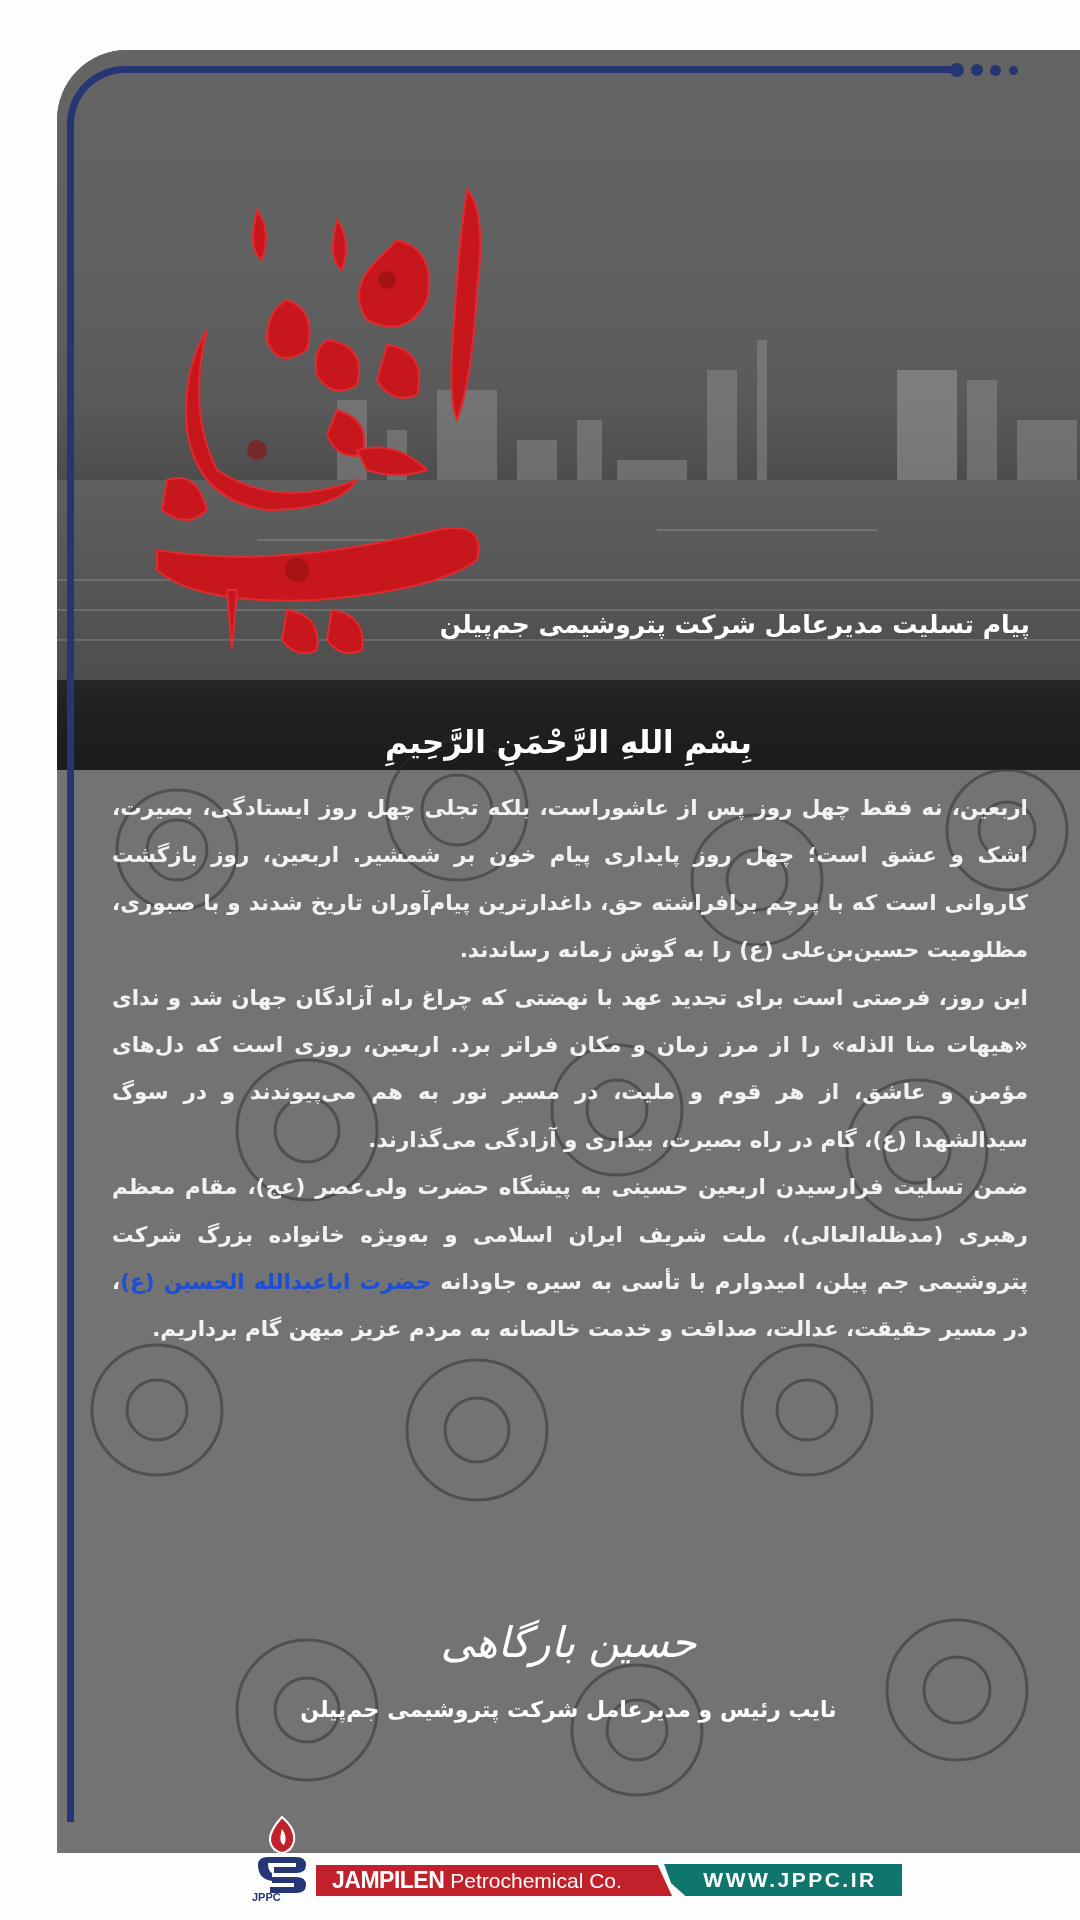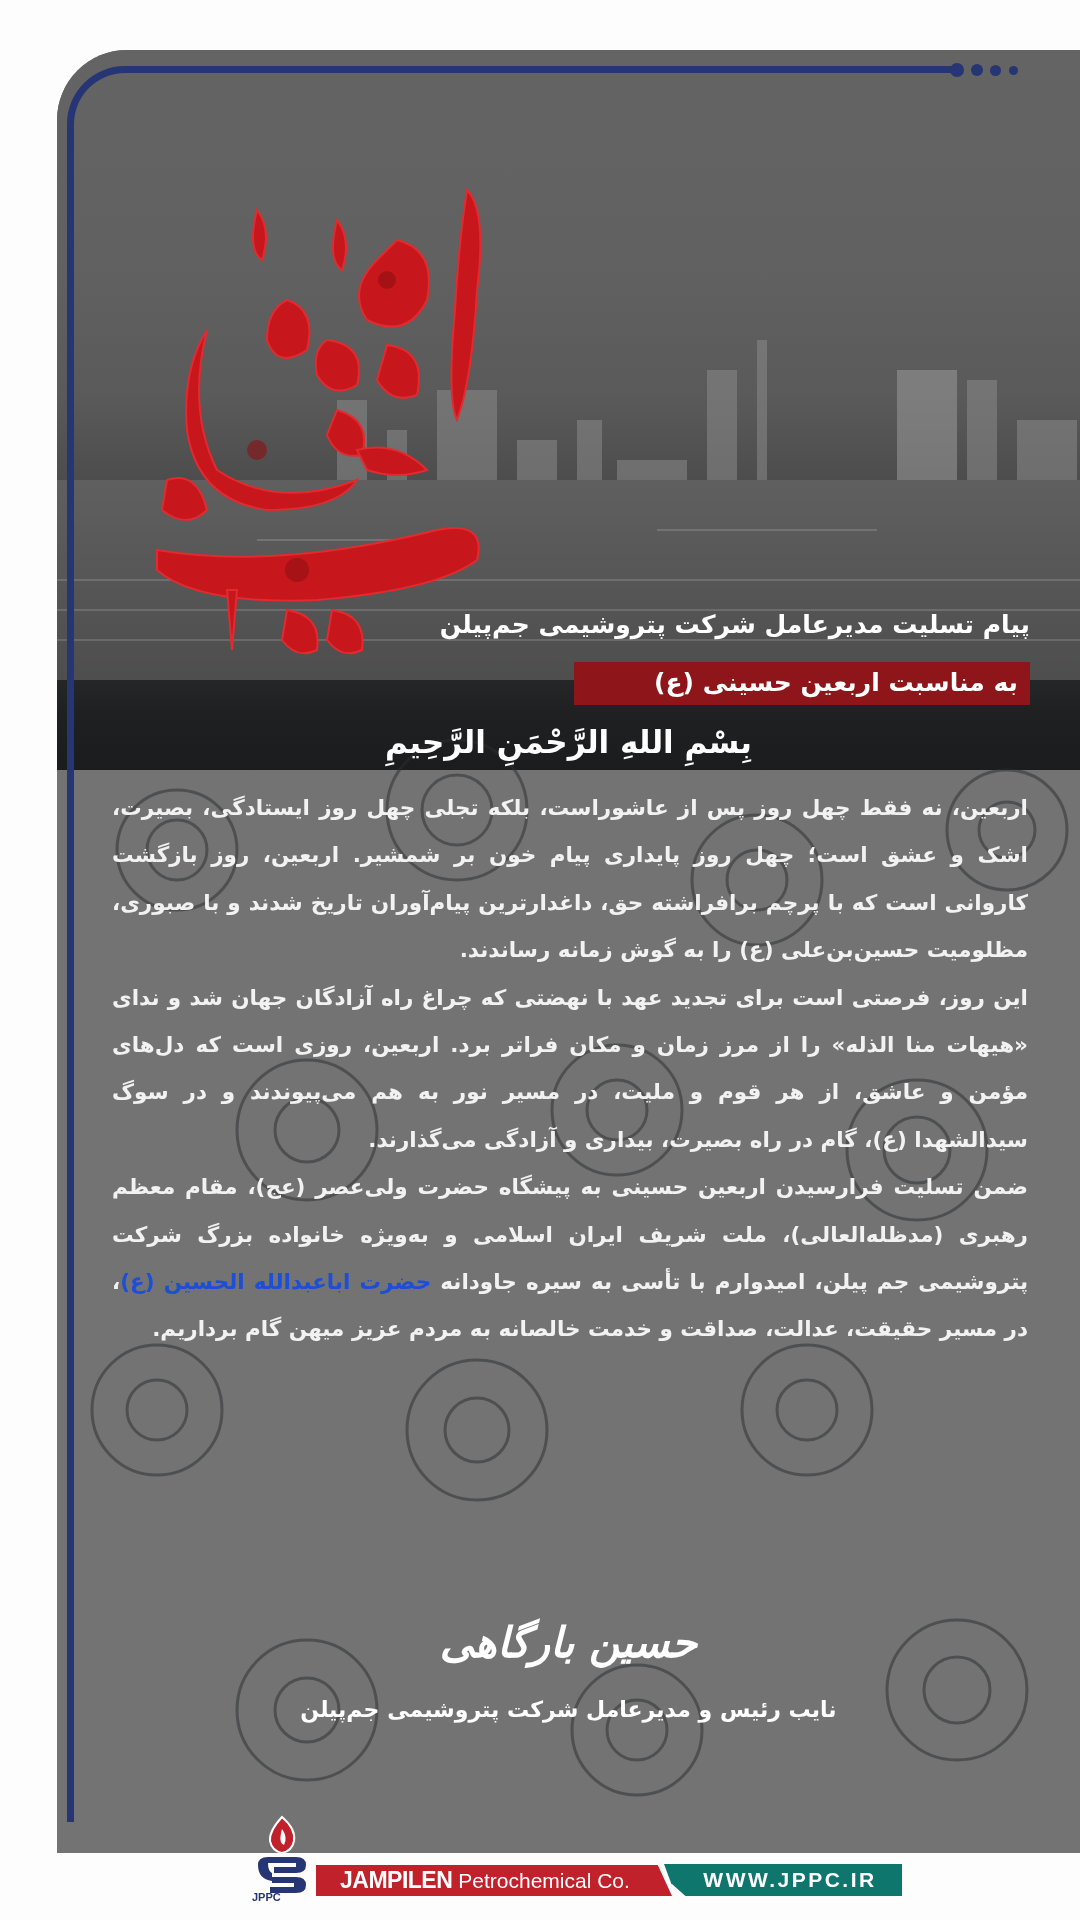--- a/index.html
+++ b/index.html
@@ -51,31 +51,31 @@
     position: absolute; left: 112px; width: 916px; top: 784px;
     direction: rtl; text-align: justify; text-align-last: right;
     color: #f2f2f2; font-size: 21.5px; font-weight: bold; line-height: 47.4px;
   }
   .body-text p { margin: 0; }
   .hl { color: #1d4ed8; }
 
   .signature {
     position: absolute; left: 57px; width: 1023px; top: 1618px; text-align: center;
     color: #fff; font-family: "DejaVu Serif", serif; font-style: italic;
-    font-size: 42px; direction: rtl; font-weight: bold;
+    font-size: 42px; direction: rtl;
   }
   .sig-title {
     position: absolute; left: 57px; width: 1023px; top: 1697px; text-align: center;
     color: #fff; font-size: 22px; font-weight: bold; direction: rtl;
   }
 
   .footer-logo { position: absolute; left: 250px; top: 1815px; width: 64px; height: 88px; }
   .brand-bar {
     position: absolute; left: 316px; top: 1865px; width: 356px; height: 31px;
-    background: #c1212a; color: #fff; display: flex; align-items: center; padding-left: 24px;
+    background: #c1212a; color: #fff; display: flex; align-items: center; padding-left: 16px;
     clip-path: polygon(0 0, 96% 0, 100% 100%, 0 100%);
     font-family: "Liberation Sans", sans-serif; white-space: nowrap;
   }
   .brand-bar .b1 { font-weight: bold; font-size: 23px; letter-spacing: -0.5px; margin-right: 6px; }
   .brand-bar .b2 { font-size: 21px; }
   .url-bar {
     position: absolute; left: 664px; top: 1864px; width: 238px; height: 32px;
     background: #0f766e; color: #fff; display: flex; align-items: center; justify-content: center;
     clip-path: polygon(0 0, 100% 0, 100% 100%, 9% 100%, 3% 60%);
     font-family: "Liberation Sans", sans-serif; font-weight: bold; font-size: 21px;
@@ -166,21 +166,20 @@
       <path d="M220 300 Q260 290 290 320 Q260 330 230 320Z"></path>
     </g>
     <g fill="#8f0f13" opacity=".6">
       <circle cx="120" cy="300" r="10"></circle>
         <circle cx="250" cy="130" r="9"></circle>
         <circle cx="160" cy="420" r="12"></circle>
     </g>
   </svg>
 
   <div class="title">پیام تسلیت مدیرعامل شرکت پتروشیمی جم‌پیلن</div>
-  <div class="subtitle">به مناسبت اربعین حسینی (ع)</div>
 </div>
 
 <div class="basmala">بِسْمِ اللهِ الرَّحْمَنِ الرَّحِیمِ</div>
 
 <div class="body-text">
   <p>اربعین، نه فقط چهل روز پس از عاشوراست، بلکه تجلی چهل روز ایستادگی، بصیرت، اشک و عشق است؛ چهل روز پایداری پیام خون بر شمشیر. اربعین، روز بازگشت کاروانی است که با پرچم برافراشته حق، داغدارترین پیام‌آوران تاریخ شدند و با صبوری، مظلومیت حسین‌بن‌علی (ع) را به گوش زمانه رساندند.</p>
   <p>این روز، فرصتی است برای تجدید عهد با نهضتی که چراغ راه آزادگان جهان شد و ندای «هیهات منا الذله» را از مرز زمان و مکان فراتر برد. اربعین، روزی است که دل‌های مؤمن و عاشق، از هر قوم و ملیت، در مسیر نور به هم می‌پیوندند و در سوگ سیدالشهدا (ع)، گام در راه بصیرت، بیداری و آزادگی می‌گذارند.</p>
   <p><span>ضمن تسلیت فرارسیدن اربعین حسینی به پیشگاه حضرت ولی‌عصر (عج)، مقام معظم رهبری (مدظله‌العالی)، ملت شریف ایران اسلامی و به‌ویژه خانواده بزرگ شرکت پتروشیمی جم پیلن، امیدوارم با تأسی به سیره جاودانه </span><span class="hl">حضرت اباعبدالله الحسین (ع)</span><span>، در مسیر حقیقت، عدالت، صداقت و خدمت خالصانه به مردم عزیز میهن گام برداریم.</span></p>
 </div>
 

